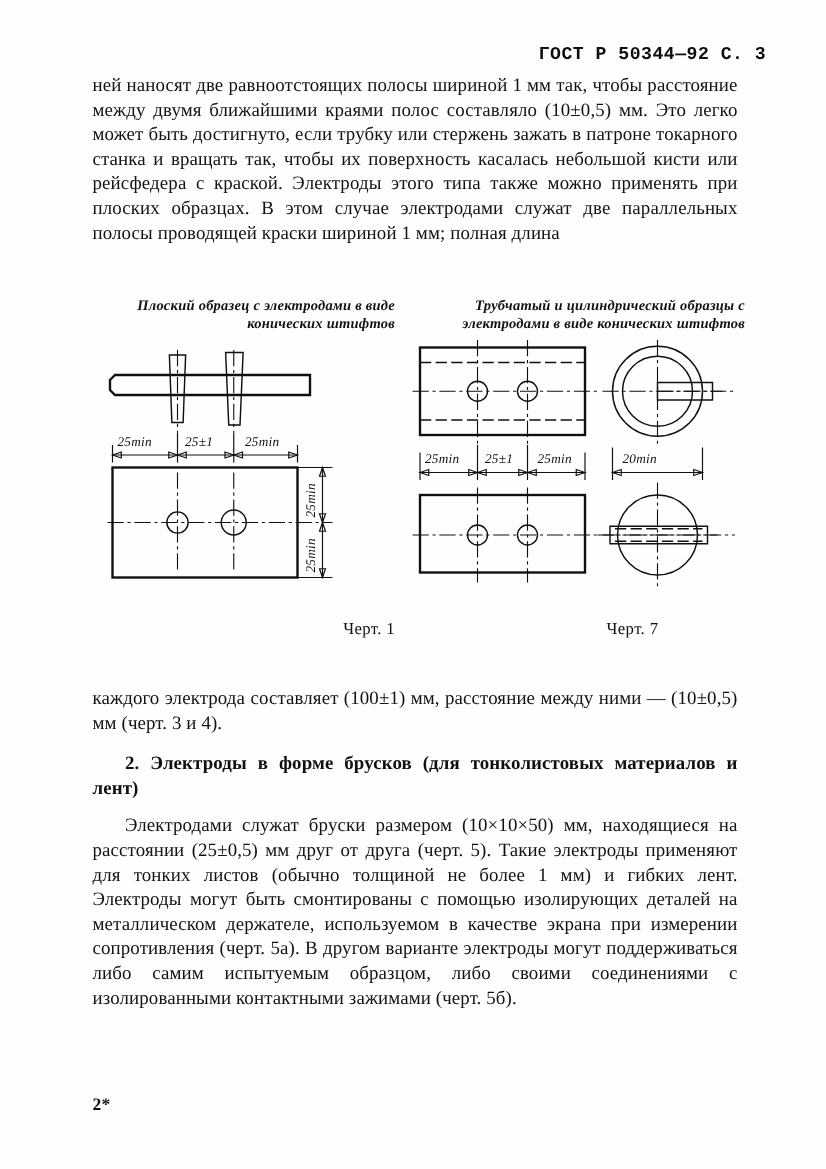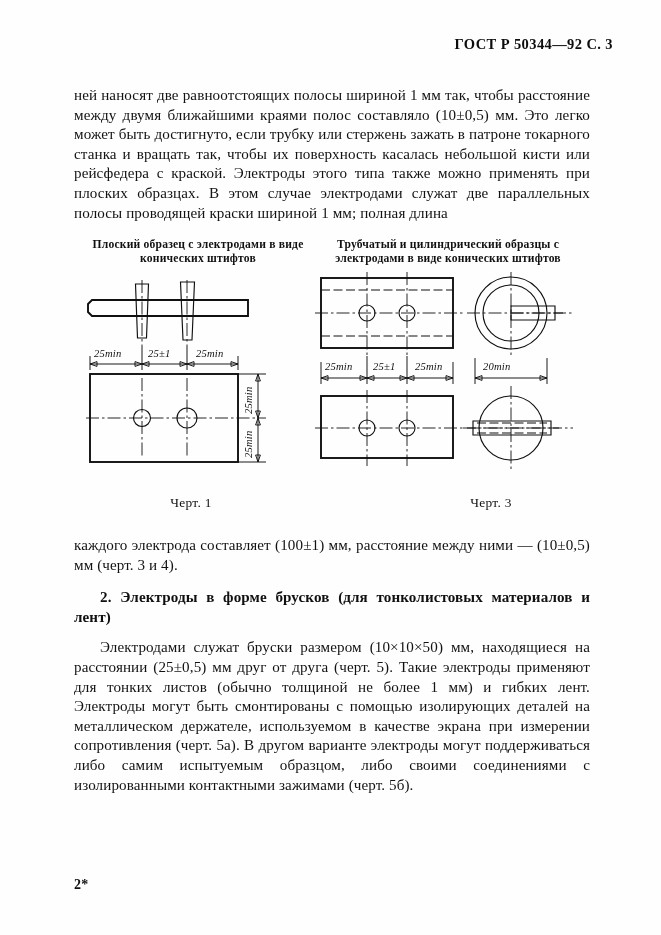--- a/index.html
+++ b/index.html
@@ -19,33 +19,33 @@
     position: absolute;
     inset: 0;
     background: #fefefe;
   }
 
   
   .header {
     position: absolute;
     top: 36px;
     right: 48px;
-    font-family: Liberation Serif, serif;
+    font-family: Liberation Mono, monospace;
     font-weight: bold;
     font-size: 14.5px;
     letter-spacing: 0.4px;
     color: #0d0d0d;
     white-space: nowrap;
   }
 
   
   .content {
     position: absolute;
     left: 74px;
-    top: 86px;
+    top: 60px;
     width: 516px;
   }
   p.para {
     margin: 0;
     font-size: 15.1px;
     line-height: 19.6px;
     text-align: justify;
     text-justify: inter-word;
     letter-spacing: 0.1px;
     color: #121212;
@@ -69,40 +69,41 @@
     left: 74px;
     top: 238px;
     width: 516px;
     height: 298px;
   }
   .fig {
     position: absolute;
     top: 0;
   }
   .fig-left  { left: 6px;   width: 236px; }
-  .fig-right { left: 241px; width: 266px; }
+  .fig-right { left: 256px; width: 266px; }
 
   .fig-caption {
     font-family: "Liberation Serif", serif;
     font-weight: bold;
     font-size: 11.6px;
     line-height: 14.2px;
-    text-align: center;
+    text-align: right;
     letter-spacing: 0.2px;
     color: #111;
+    font-style: italic;
   }
   .fig-svg-wrap { margin-top: 8px; }
   .fig-number {
     font-family: "Liberation Serif", serif;
     font-size: 13.4px;
     text-align: center;
     letter-spacing: 0.3px;
     color: #111;
   }
-  .fig-left .fig-number  { margin-top: 6px; margin-left: -14px; }
+  .fig-left .fig-number  { margin-top: 6px; margin-left: -14px; text-align: right; }
   .fig-right .fig-number { margin-top: 6px; margin-left: 86px; }
 
   svg { display: block; overflow: visible; }
   .ln   { stroke: #101010; stroke-width: 1.15; fill: none; }
   .ln-h { stroke: #101010; stroke-width: 1.9;  fill: none; }
   .ln-t { stroke: #101010; stroke-width: 0.95; fill: none; }
   .dash { stroke: #101010; stroke-width: 1.05; fill: none;
           stroke-dasharray: 9 3.5; }
   .cl   { stroke: #101010; stroke-width: 0.9;  fill: none;
           stroke-dasharray: 13 3 2.5 3; }
@@ -272,25 +273,25 @@
           <line class="cl" x1="148" y1="154" x2="258" y2="154"></line>
           <circle class="ln" cx="196" cy="154" r="32"></circle>
 
           <path class="ln" d="M 158 147 L 236 147 L 236 161 L 158 161 Z"></path>
           <line class="dash" x1="162" y1="149" x2="232" y2="149"></line>
           <line class="dash" x1="162" y1="159" x2="232" y2="159"></line>
           <line class="cl" x1="152" y1="154" x2="244" y2="154"></line>
         </svg>
       </div>
 
-      <div class="fig-number">Черт. 3</div>
+      <div class="fig-number">Черт. 7</div>
     </div>
   </div>
 
-  <div class="content" style="top:536px;">
+  <div class="content" style="top:550px;">
 
     <p class="para">каждого электрода составляет (100±1) мм, расстояние между ними — (10±0,5) мм (черт. 3 и 4).</p>
 
     <div class="gap-md"></div>
 
     <p class="head">2. Электроды в форме брусков (для тонколистовых материалов и лент)</p>
 
     <div class="gap-sm"></div>
 
     <p class="para indent">Электродами служат бруски размером (10×10×50) мм, находящиеся на расстоянии (25±0,5) мм друг от друга (черт. 5). Такие электроды применяют для тонких листов (обычно толщиной не более 1 мм) и гибких лент. Электроды могут быть смонтированы с помощью изолирующих деталей на металлическом держателе, используемом в качестве экрана при измерении сопротивления (черт. 5а). В другом варианте электроды могут поддерживаться либо самим испытуемым образцом, либо своими соединениями с изолированными контактными зажимами (черт. 5б).</p>

